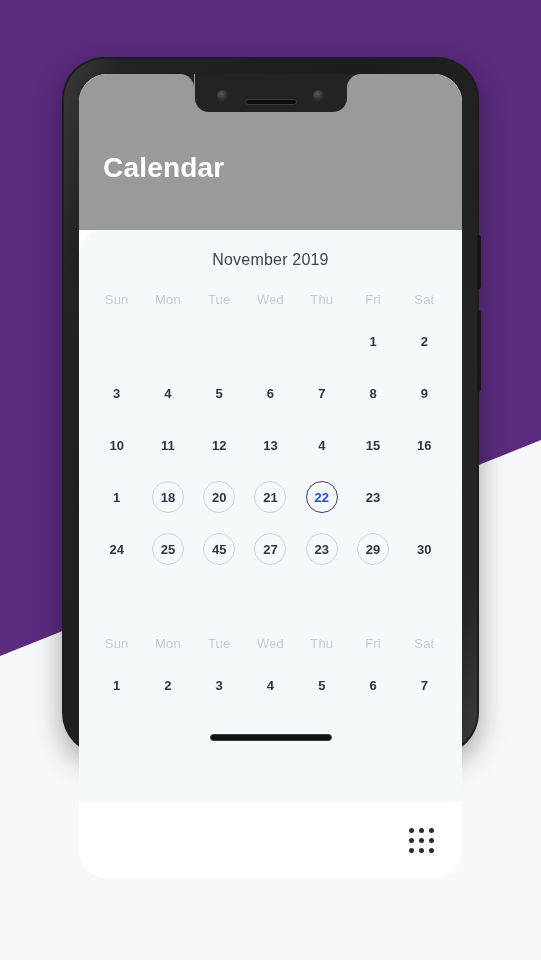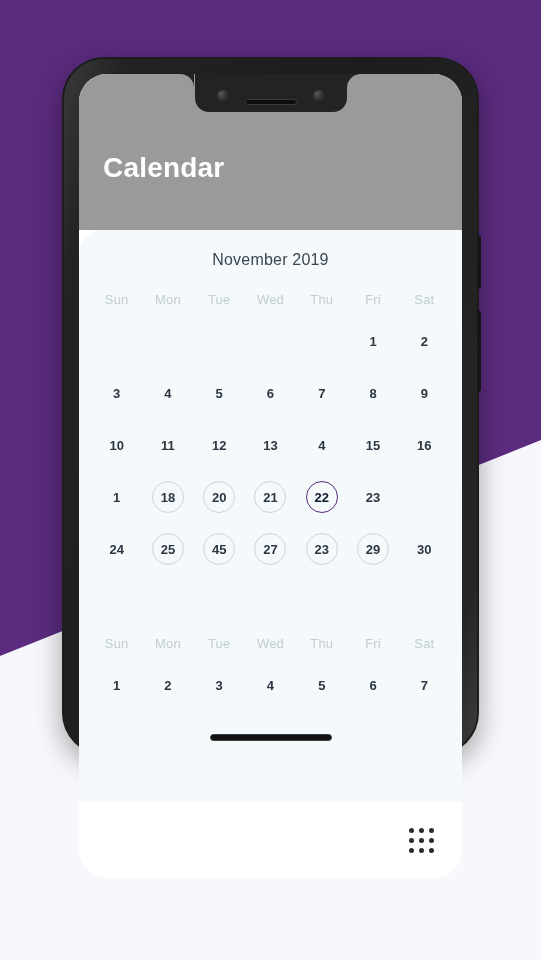--- a/index.html
+++ b/index.html
@@ -205,21 +205,21 @@
     font-weight: bold;
     color: #2e3542;
     border: 1.6px solid transparent;
   }
   .date-inner.circled {
     border-color: #cdd3d8;
     text-align: center;
   }
   .date-inner.selected {
     border-color: #5a2b7e;
-    color: #0f172a;
+    color: #1d4ed8;
   }
   .date-inner.empty { color: transparent; }
 
   .month-gap { height: 58px; }
 
   
   #bottom-bar {
     flex: 0 0 76px;
     background: #ffffff;
     display: flex;

